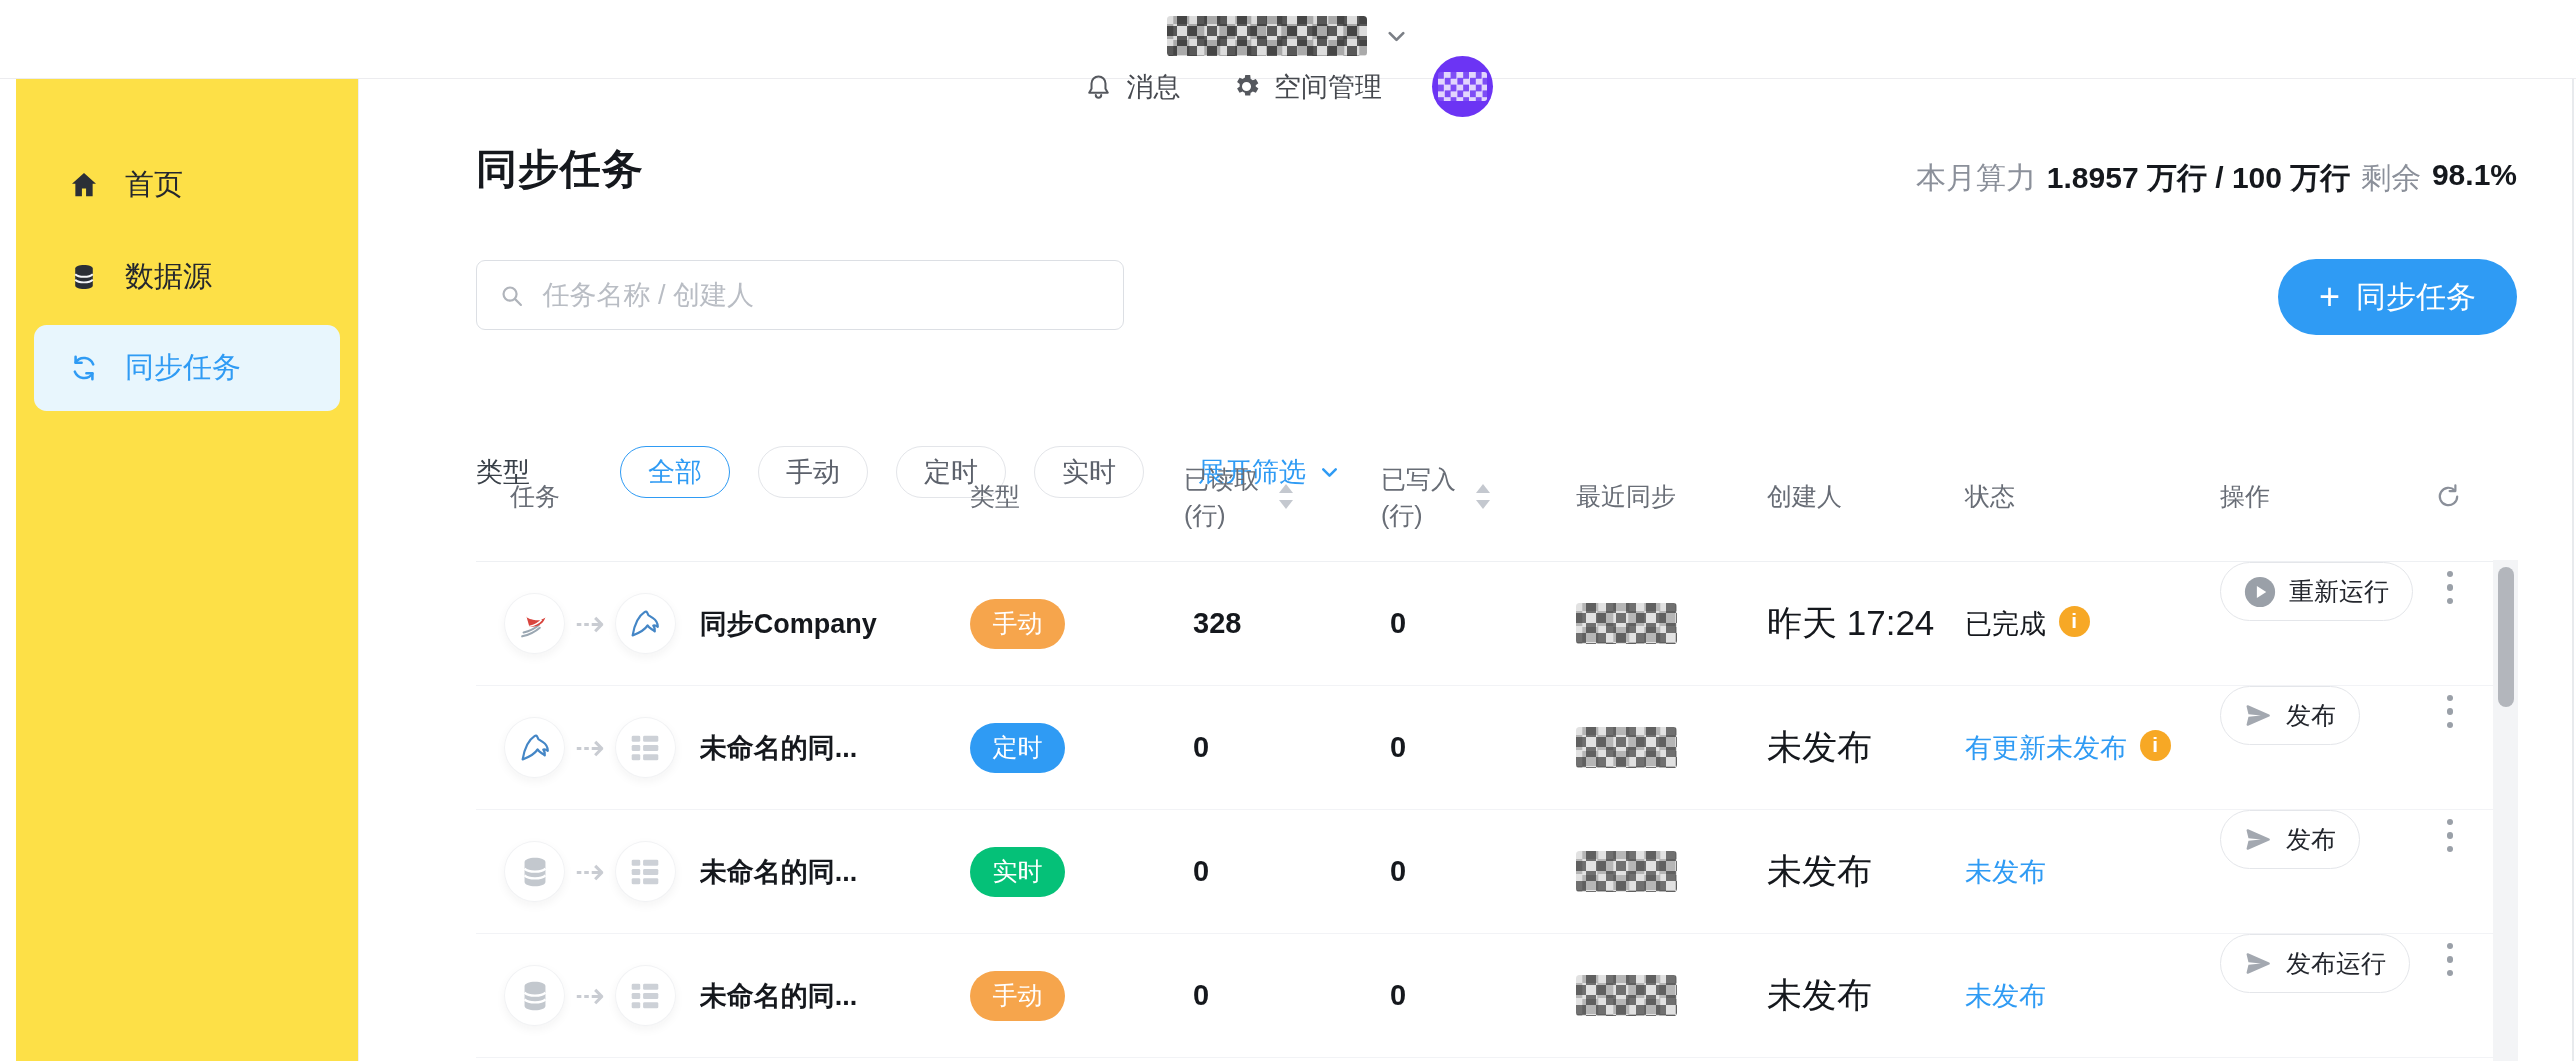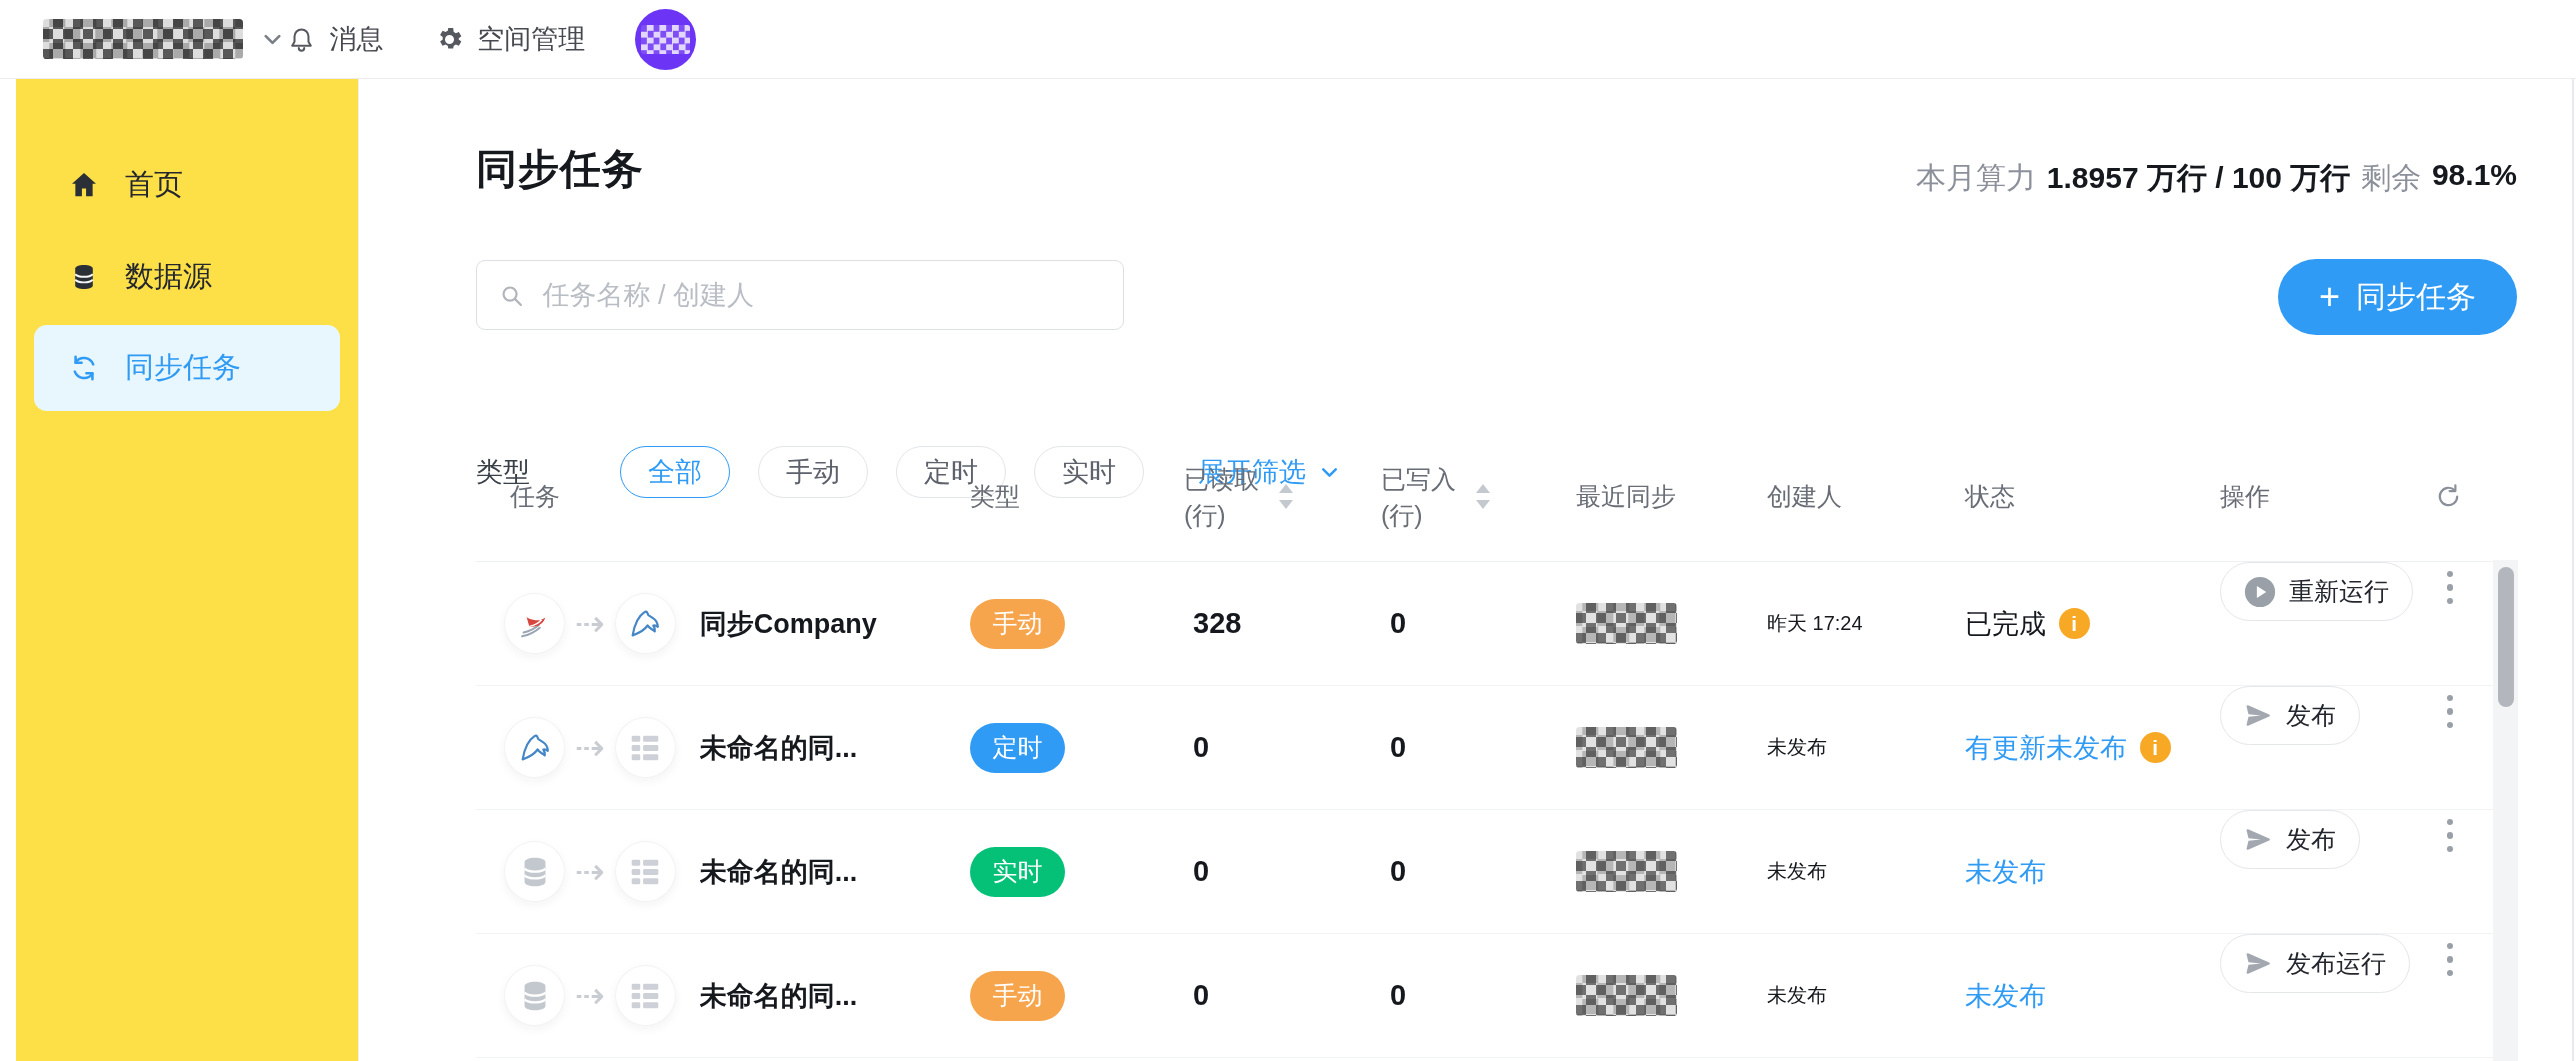--- a/index.html
+++ b/index.html
@@ -17,21 +17,21 @@
       repeating-conic-gradient(rgba(40,40,40,.75) 0% 25%, rgba(200,200,200,.35) 0% 50%) 0 0/20px 20px,
       repeating-conic-gradient(#9a9a9a 0% 25%, #e8e8e8 0% 50%) 6.3px 8px/31px 31px;
   }
   .mosaic-ws{width:200px;height:40px}
   .mosaic-name{width:101px;height:41px;opacity:.85}
 
   
   .topbar{
     position:absolute;left:0;top:0;width:100%;height:79px;background:#fff;
     border-bottom:1.8px solid #ececef;display:flex;align-items:center;
-    padding:16px 43px;box-sizing:border-box;z-index:5;
+    padding:16px 43px;box-sizing:border-box;z-index:5;flex-direction:column;
   }
   .ws{display:flex;align-items:center;gap:16px;cursor:pointer}
   .topbar-right{display:flex;align-items:center;gap:50px}
   .tb-item{display:flex;align-items:center;gap:12.6px;font-size:27px;color:#46494f;cursor:pointer}
   .avatar{width:61px;height:61px;border-radius:50%;background:#6c34f4;display:flex;align-items:center;justify-content:center;overflow:hidden;cursor:pointer}
   .mosaic-av{width:49px;height:29px;border-radius:2.7px;
     background:repeating-conic-gradient(rgba(255,255,255,.8) 0% 25%, rgba(255,255,255,.12) 0% 50%) 0 0/12.6px 12.6px}
 
   
   .sidebar{position:absolute;left:16px;top:79px;bottom:0;width:343px;background:#fde047;
@@ -81,22 +81,22 @@
   .c-task{display:flex;align-items:center;padding-left:29px}
   .dbc{width:59px;height:59px;border-radius:50%;background:#fff;flex:none;
     box-shadow:0 0 0 0.9px #f1f2f4,0 3.6px 10.8px rgba(31,35,41,.06);
     display:flex;align-items:center;justify-content:center}
   .dbc svg{width:38px;height:38px}
   .flow-arrow{font-size:36px;color:#c9ccd2;margin:0 10.8px;line-height:1}
   .t-name{font-size:27px;font-weight:700;margin-left:25px;white-space:nowrap;overflow:hidden}
   .badge{height:50px;padding:0 22.5px;border-radius:25px;color:#fff;font-size:25px;display:inline-flex;
     align-items:center;justify-content:center;width:max-content}
   .num{font-size:29px;font-weight:700;padding-left:9px}
-  .t-sync{font-size:20px}
-  .t-status{font-size:27px;display:flex;align-items:center;gap:12.6px;white-space:nowrap}
+  .t-sync{font-size:35px}
+  .t-status{font-size:27px;display:flex;align-items:flex-start;gap:12.6px;white-space:nowrap}
   .t-status.blue{color:#2f9bf4}
   .info-i{width:31px;height:31px;border-radius:50%;background:#f7a825;color:#fff;font-size:20.7px;font-weight:700;
     display:inline-flex;align-items:center;justify-content:center;flex:none}
   .c-actions{position:relative;display:flex;align-items:flex-start;height:100%}
   .action-btn{height:59px;padding:0 23.4px;border:1.8px solid #e4e6ea;border-radius:31px;background:#fff;display:flex;
     align-items:center;gap:12.6px;font-size:25px;color:#24272e;cursor:pointer;font-family:inherit;white-space:nowrap}
   .dots{position:absolute;left:218px;display:flex;flex-direction:column;gap:7.2px;cursor:pointer;padding:9px}
   .dots i{width:6.3px;height:6.3px;border-radius:50%;background:#9aa0a8;display:block}
 
   

